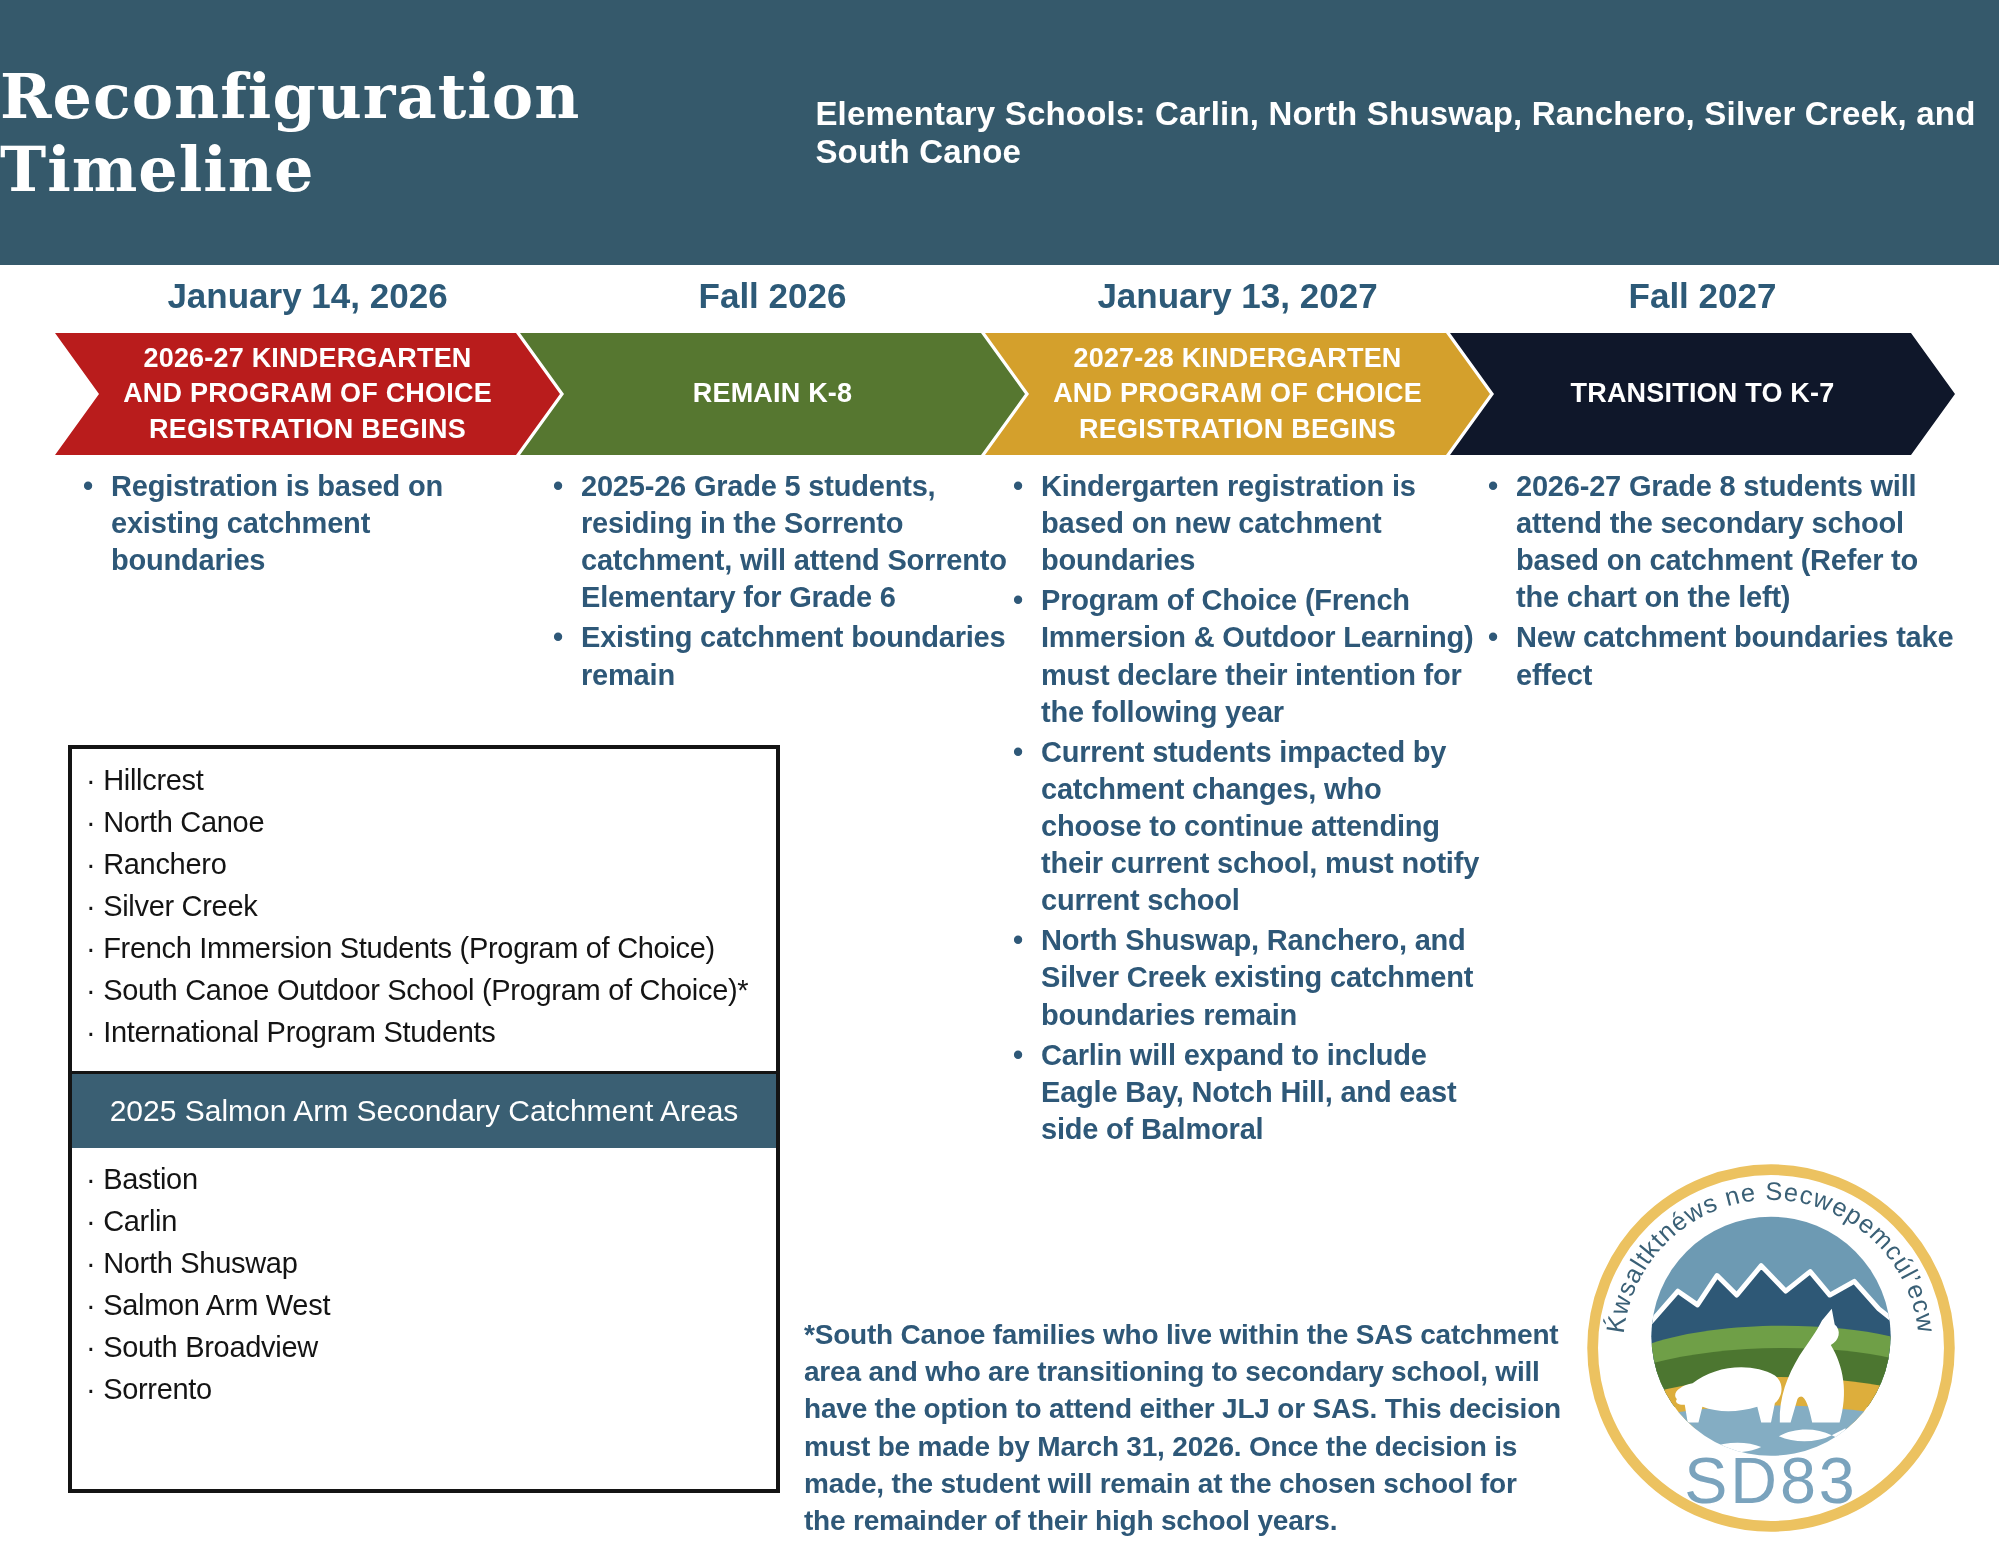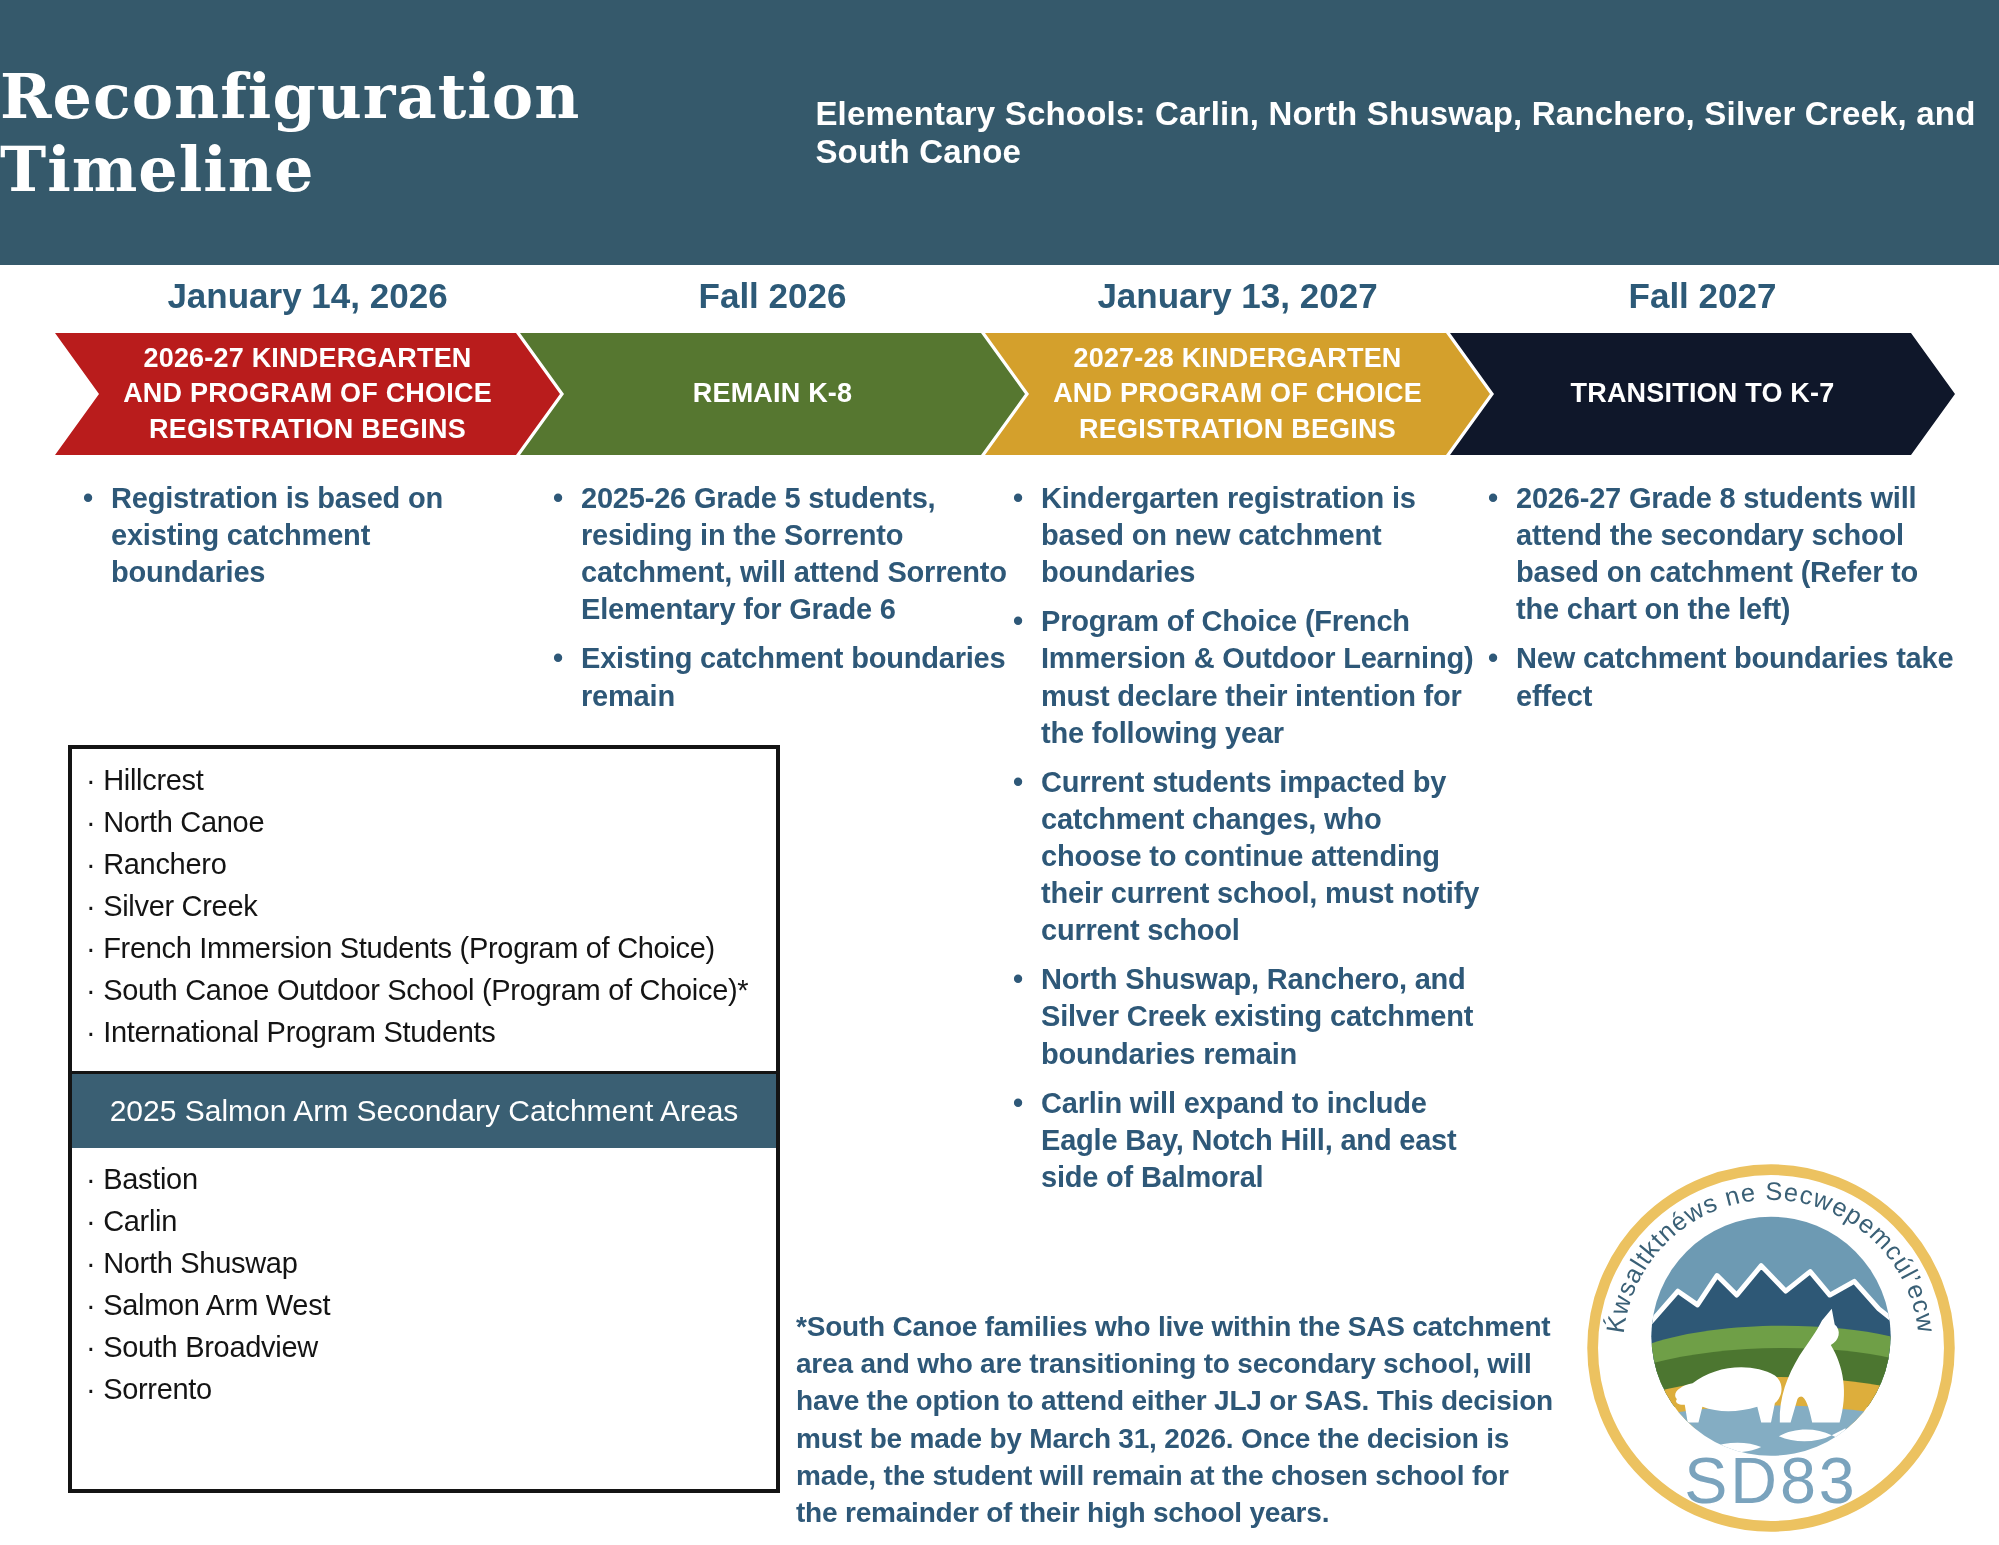--- a/index.html
+++ b/index.html
@@ -19,39 +19,39 @@
   
   .arrow{position:absolute;top:333px;height:122px;width:505px;display:flex;align-items:center;justify-content:center;
          clip-path:polygon(0% 0%, calc(100% - 44px) 0%, 100% 50%, calc(100% - 44px) 100%, 0% 100%, 44px 50%);}
   .arrow span{display:block;width:382px;text-align:center;color:#fff;font-weight:bold;font-size:27px;line-height:1.3;
               letter-spacing:.2px;}
   .arrow-0{left:55px}.arrow-1{left:520px}.arrow-2{left:985px}.arrow-3{left:1450px}
 
   
   .bullets{position:absolute;top:468px;margin:0;padding:0;list-style:none;
            font-size:29px;font-weight:bold;color:#2e5878;line-height:1.28;letter-spacing:-.2px;}
-  .bullets li{position:relative;padding-left:36px;margin-bottom:3px;margin-top:12px;}
+  .bullets li{position:relative;padding-left:36px;margin-bottom:3px;}
   .bullets li::before{content:"\2022";position:absolute;left:8px;top:0;}
   .col-0{left:75px;width:440px}
   .col-1{left:545px;width:462px}
   .col-2{left:1005px;width:478px}
   .col-3{left:1480px;width:478px}
 
   
   .catchment-box{position:absolute;left:68px;top:745px;width:712px;height:748px;background:#fff;
                  border:4px solid #141414;box-sizing:border-box;}
   .cat-header{height:74px;background:#3a5f73;color:#ffffff;font-size:30px;display:flex;align-items:center;justify-content:center;
               border-bottom:3px solid #141414;}
   .cat-header.second{border-top:3px solid #141414;border-bottom:none;}
   .cat-list{margin:0;padding:16px 18px 12px 14px;list-style:none;font-size:29px;color:#141414;letter-spacing:-.3px;}
   .cat-list li{margin-bottom:12px;line-height:30px;}
   .cat-list li::before{content:"\00B7\0020";}
 
   
-  .footnote{position:absolute;left:788px;top:1300px;width:758px;margin:8px;
+  .footnote{position:absolute;left:788px;top:1300px;width:758px;margin:16px;
             font-size:28px;font-weight:bold;color:#2e5878;line-height:1.33;letter-spacing:-.2px;}
 
   
   .logo{position:absolute;left:1575px;top:1152px;width:392px;height:392px;}
 </style>
 </head>
 <body>
 
 <div class="canvas">
 

